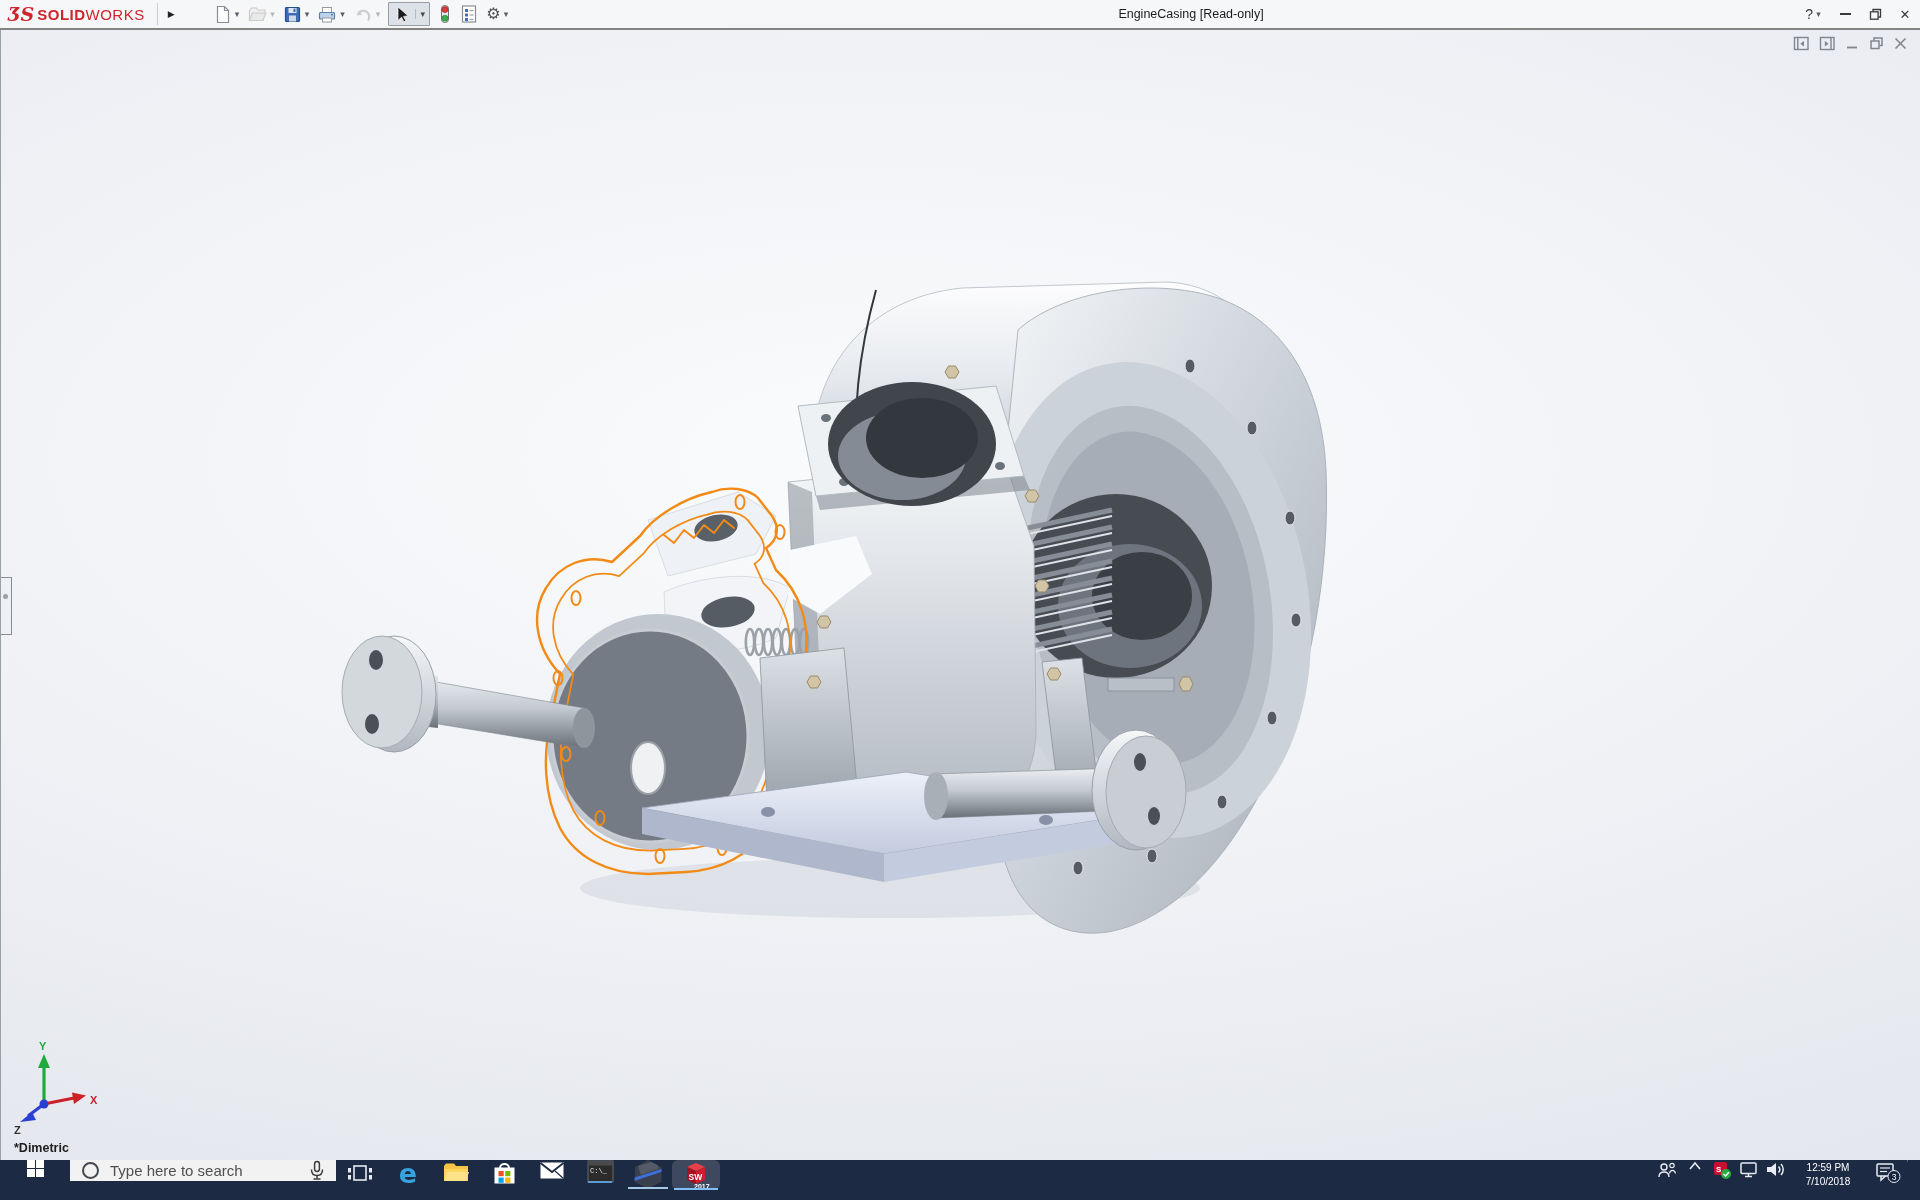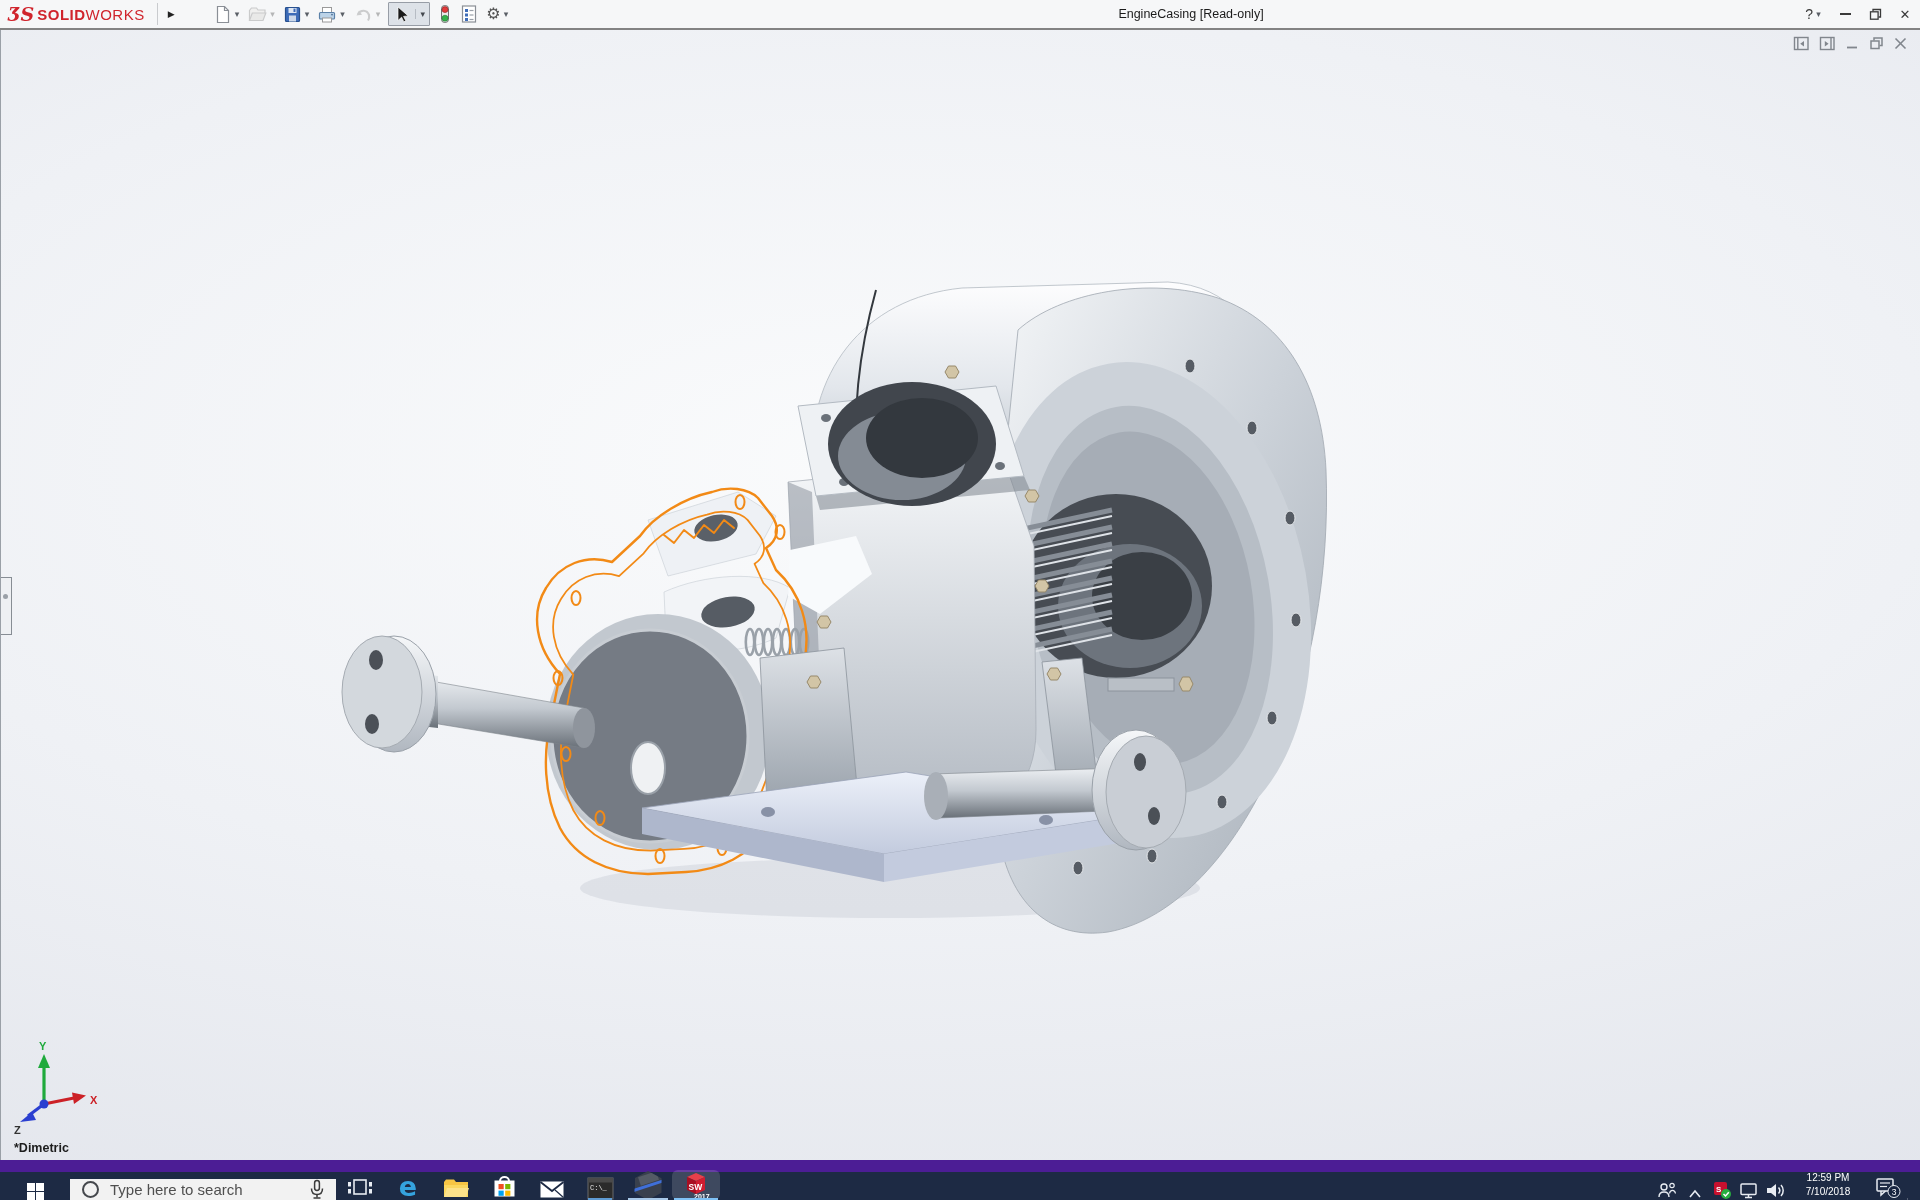--- a/index.html
+++ b/index.html
@@ -45,22 +45,22 @@
           border:1px solid #878d94;border-left:none;}
   .fm-tab .dot{position:absolute;left:2px;top:16px;width:5px;height:5px;border-radius:50%;
                background:#9aa0a7;}
   .doc-controls{position:absolute;top:5px;right:12px;display:flex;gap:9px;align-items:center;}
   .dc-btn{border:none;background:transparent;padding:0;display:flex;cursor:default;}
   .model-svg{position:absolute;left:0;top:0;width:1920px;height:1132px;}
   .triad-svg{position:absolute;left:12px;bottom:24px;}
   .view-label{position:absolute;left:14px;bottom:5px;font-size:12.5px;font-weight:600;color:#1d1d1d;}
 
   
-  .taskbar{position:absolute;left:0;right:0;bottom:0;height:28px;background:#1d2a44;
-           display:flex;align-items:flex-end;margin-top:16px;}
+  .taskbar{position:absolute;left:0;right:0;bottom:0;height:40px;background:#1d2a44;
+           display:flex;align-items:flex-start;margin-top:16px;}
   .tk-btn{position:relative;width:48px;border:none;background:transparent;display:flex;
           align-items:center;justify-content:center;cursor:default;padding:0;}
   .start-btn{width:70px;}
   .search-box{width:266px;background:#f2f2f2;display:flex;align-items:center;
               padding:0 10px 0 12px;gap:9px;}
   .cortana-ring{width:17px;height:17px;border:2.2px solid #45484d;border-radius:50%;flex:none;}
   .search-input{flex:1;border:none;background:transparent;outline:none;font-size:15px;
                 color:#3f3f3f;font-family:"Liberation Sans",sans-serif;min-width:0;}
   .search-input::placeholder{color:#4f4f4f;opacity:1;}
   .tk-btn.open::after{content:"";position:absolute;bottom:0;left:50%;transform:translateX(-50%);

